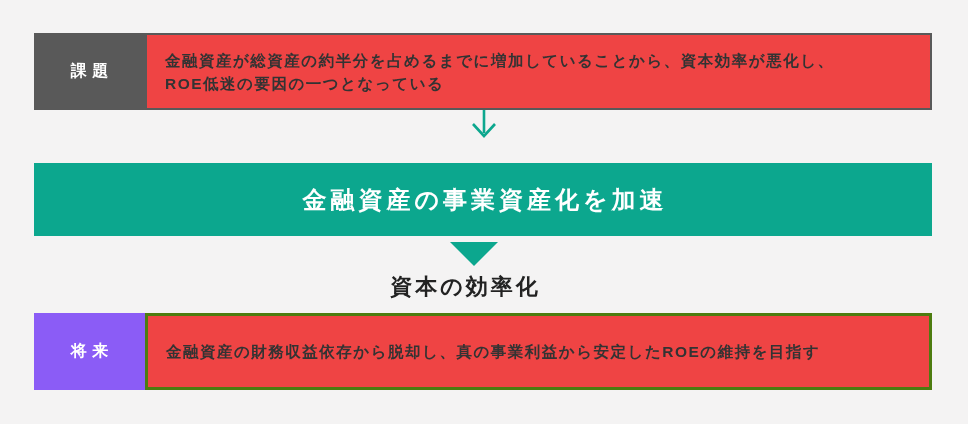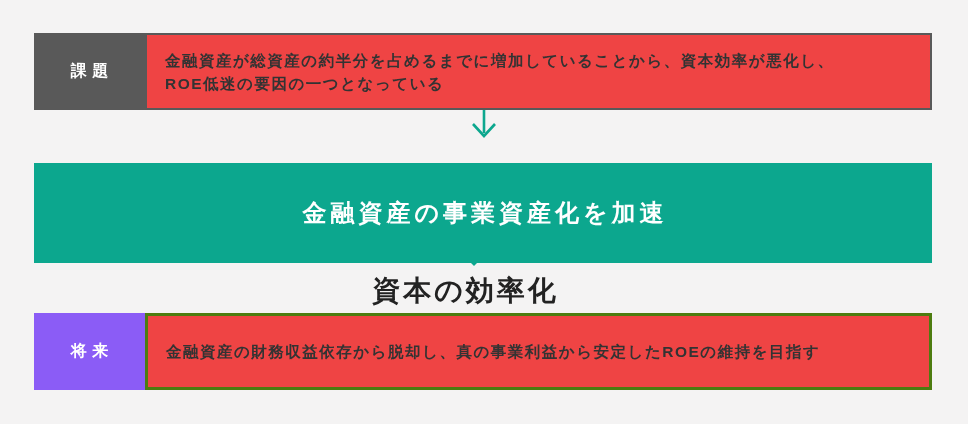--- a/index.html
+++ b/index.html
@@ -35,39 +35,39 @@
   .body-text {
     font-size:15.5px; font-weight:700; color:#333333;
     letter-spacing:1.5px; line-height:23px;
   }
   .down-arrow {
     position:absolute; left:454px; top:108px;
     width:60px; height:36px;
   }
   .banner {
     position:absolute; left:34px; top:163px;
-    width:898px; height:100px;
+    width:898px; height:73px;
     background:#0ca78e;
     display:flex; align-items:center; justify-content:center;
   }
   .banner-text {
     color:#ffffff; font-size:24px; font-weight:700;
     letter-spacing:4px; text-indent:4px;
   }
   .banner-tail {
     position:absolute; left:450px; top:242px;
     width:0; height:0;
     border-left:24px solid transparent;
     border-right:24px solid transparent;
     border-top:24px solid #0ca78e;
   }
   .heading {
     position:absolute; left:0; top:272px; width:928px;
     text-align:center;
-    font-size:28px; font-weight:700; color:#222222;
+    font-size:22px; font-weight:700; color:#222222;
     letter-spacing:3px; text-indent:3px;
   }
 </style>
 </head>
 <body>
 
 <div class="canvas">
 
   <div class="row top-row">
     <div class="label-box label-dark">

